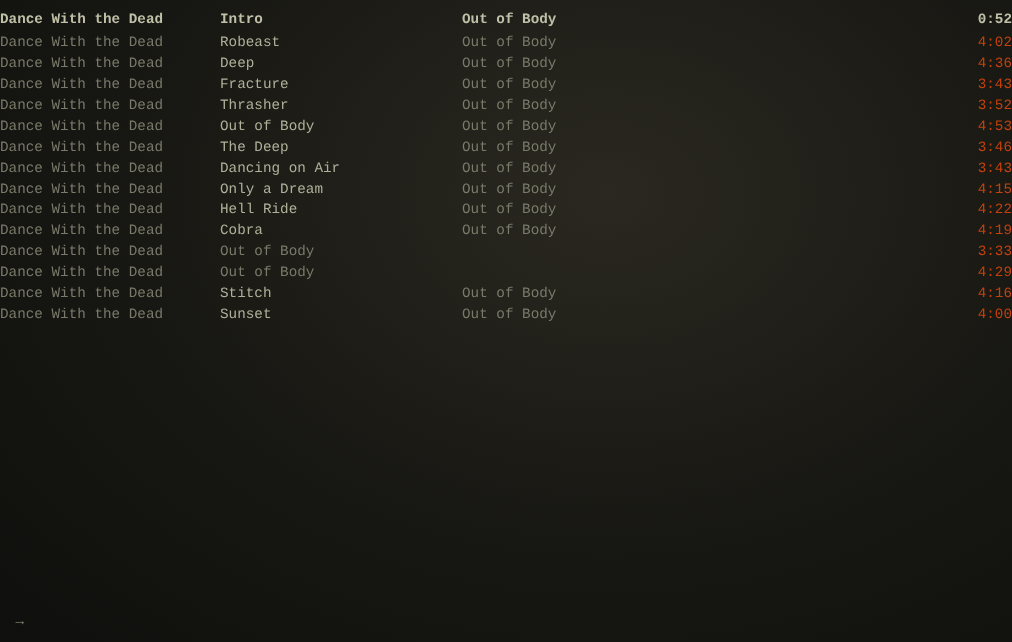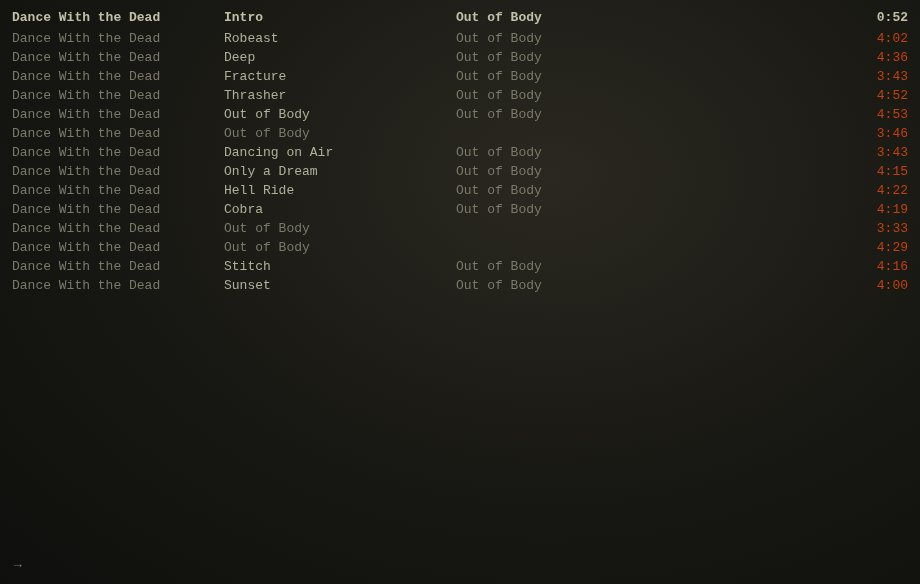--- a/index.html
+++ b/index.html
@@ -21,24 +21,23 @@
     }
 
     .track-list {
       padding: 8px 0;
       width: 100%;
     }
 
     .track-row {
       display: flex;
       align-items: center;
-      padding: 2px 12px;
+      padding: 2px 0;
       height: 19px;
       cursor: pointer;
-      gap: 12px;
     }
 
     .track-row.header {
       color: #c8c8b0;
       font-weight: bold;
       margin-bottom: 2px;
     }
 
     .col-artist {
       width: 200px;
@@ -116,30 +115,31 @@
     <div class="track-row">
       <div class="col-artist">Dance With the Dead</div>
       <div class="col-title">Fracture</div>
       <div class="col-album">Out of Body</div>
       <div class="col-duration">3:43</div>
     </div>
     <div class="track-row">
       <div class="col-artist">Dance With the Dead</div>
       <div class="col-title">Thrasher</div>
       <div class="col-album">Out of Body</div>
-      <div class="col-duration">4:52</div>
+      <div class="col-duration">3:52</div>
     </div>
     <div class="track-row">
       <div class="col-artist">Dance With the Dead</div>
       <div class="col-title">Out of Body</div>
       <div class="col-album">Out of Body</div>
       <div class="col-duration">4:53</div>
     </div>
     <div class="track-row">
       <div class="col-artist">Dance With the Dead</div>
+      <div class="col-title">The Deep</div>
       <div class="col-album">Out of Body</div>
       <div class="col-duration">3:46</div>
     </div>
     <div class="track-row">
       <div class="col-artist">Dance With the Dead</div>
       <div class="col-title">Dancing on Air</div>
       <div class="col-album">Out of Body</div>
       <div class="col-duration">3:43</div>
     </div>
     <div class="track-row">

